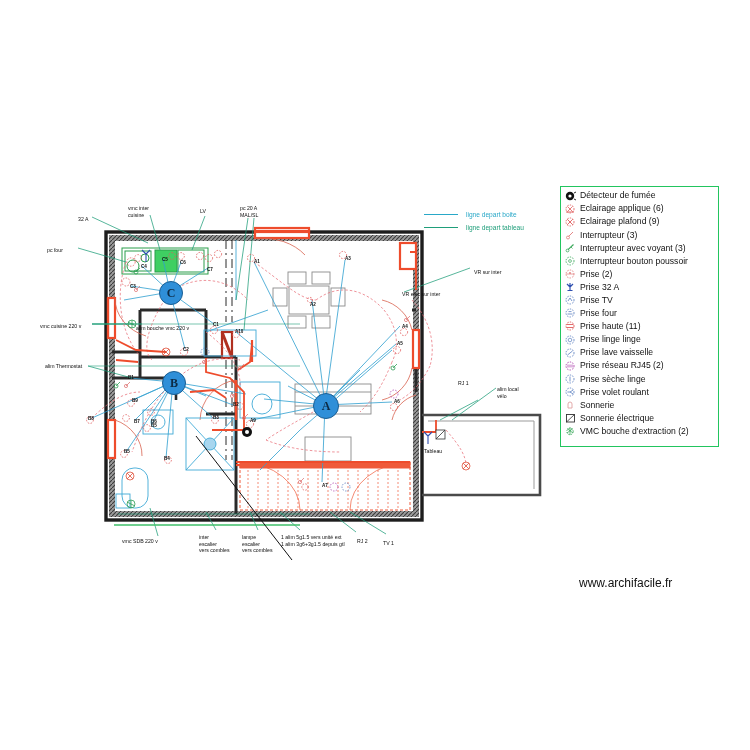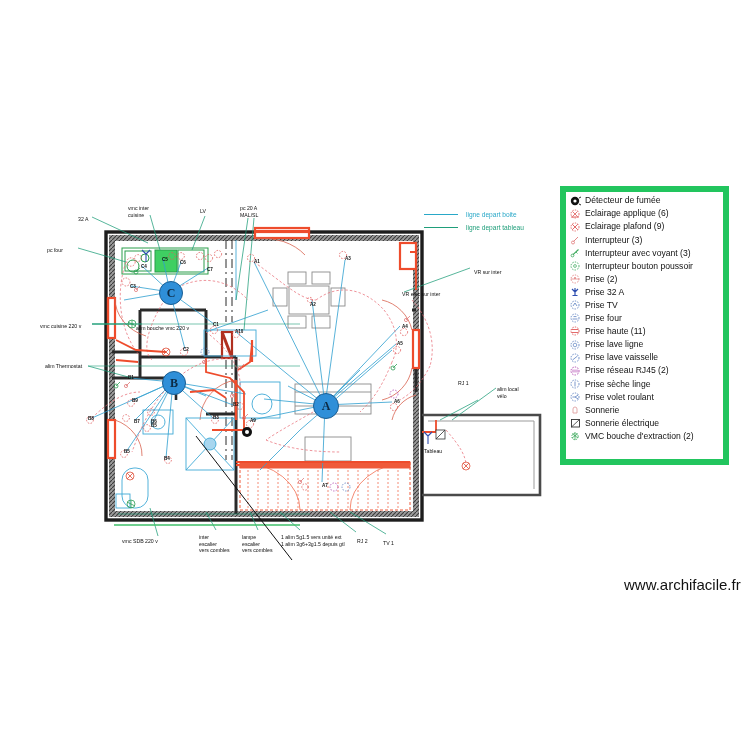--- a/index.html
+++ b/index.html
@@ -7,22 +7,22 @@
     width:750px;height:750px;background:#ffffff;
     font-family:"Liberation Sans",sans-serif;
     position:relative;overflow:hidden;
   }
   #stage{position:absolute;left:0;top:0;width:750px;height:750px;}
   svg.layer{position:absolute;left:0;top:0;width:750px;height:750px;overflow:visible;}
 
   
   #legend{
     position:absolute;left:560px;top:186px;width:157px;
-    border:6px solid #22c55e;background:#fff;
-    padding:2px 0 16px 0;
+    border:1px solid #22c55e;background:#fff;
+    padding:2px 0 8px 0;
   }
   .lg-row{display:flex;align-items:center;height:13.1px;padding-left:3px;}
   .lg-ico{width:13px;height:12px;flex:0 0 13px;margin-right:3px;position:relative;}
   .lg-ico svg{position:absolute;left:0;top:0;}
   .lg-txt{font-size:8.6px;color:#111;line-height:1;white-space:nowrap;}
 
   
   #linelegend{position:absolute;left:424px;top:208px;width:136px;}
   .ll-row{display:flex;align-items:center;height:13px;}
   .ll-line{width:34px;height:0;border-top:1.6px solid #29a8c8;margin-right:8px;}
@@ -35,21 +35,21 @@
 
   
   .tag{position:absolute;font-size:4.6px;color:#111;font-weight:bold;line-height:1;}
 
   
   .jbox{position:absolute;border-radius:50%;background:#2f8fd8;
         border:1px solid #1a5e93;color:#123;display:flex;align-items:center;
         justify-content:center;font-family:"Liberation Serif",serif;
         font-size:12px;font-weight:bold;color:#0d2b45;}
 
-  #footer{position:absolute;left:624px;top:576px;font-size:15px;color:#111;}
+  #footer{position:absolute;left:579px;top:576px;font-size:12px;color:#111;}
 </style>
 </head>
 <body>
 
 <div id="stage">
 
   <svg class="layer" viewBox="0 0 750 750">
     <defs>
       <pattern id="hatchwall" width="4" height="4" patternUnits="userSpaceOnUse">
         <rect width="4" height="4" fill="#9a9a9a"></rect>
@@ -543,21 +543,21 @@
         </span>
         <span class="lg-txt">Prise haute (11)</span>
       </div>
       <div class="lg-row">
         <span class="lg-ico">
           <svg width="13" height="12" viewBox="0 0 13 12">
             <circle cx="6" cy="6" r="4" fill="none" stroke="#5a7fc0" stroke-width="0.9" stroke-dasharray="1.4,1.2"></circle>
             <circle cx="6" cy="6" r="1.8" fill="none" stroke="#5a7fc0" stroke-width="0.7"></circle>
           </svg>
         </span>
-        <span class="lg-txt">Prise lave ligne</span>
+        <span class="lg-txt">Prise linge linge</span>
       </div>
       <div class="lg-row">
         <span class="lg-ico">
           <svg width="13" height="12" viewBox="0 0 13 12">
             <circle cx="6" cy="6" r="4" fill="none" stroke="#5a7fc0" stroke-width="0.9" stroke-dasharray="1.4,1.2"></circle>
             <path d="M3.5,8 L8.5,4" stroke="#5a7fc0" stroke-width="0.8"></path>
           </svg>
         </span>
         <span class="lg-txt">Prise lave vaisselle</span>
       </div>

